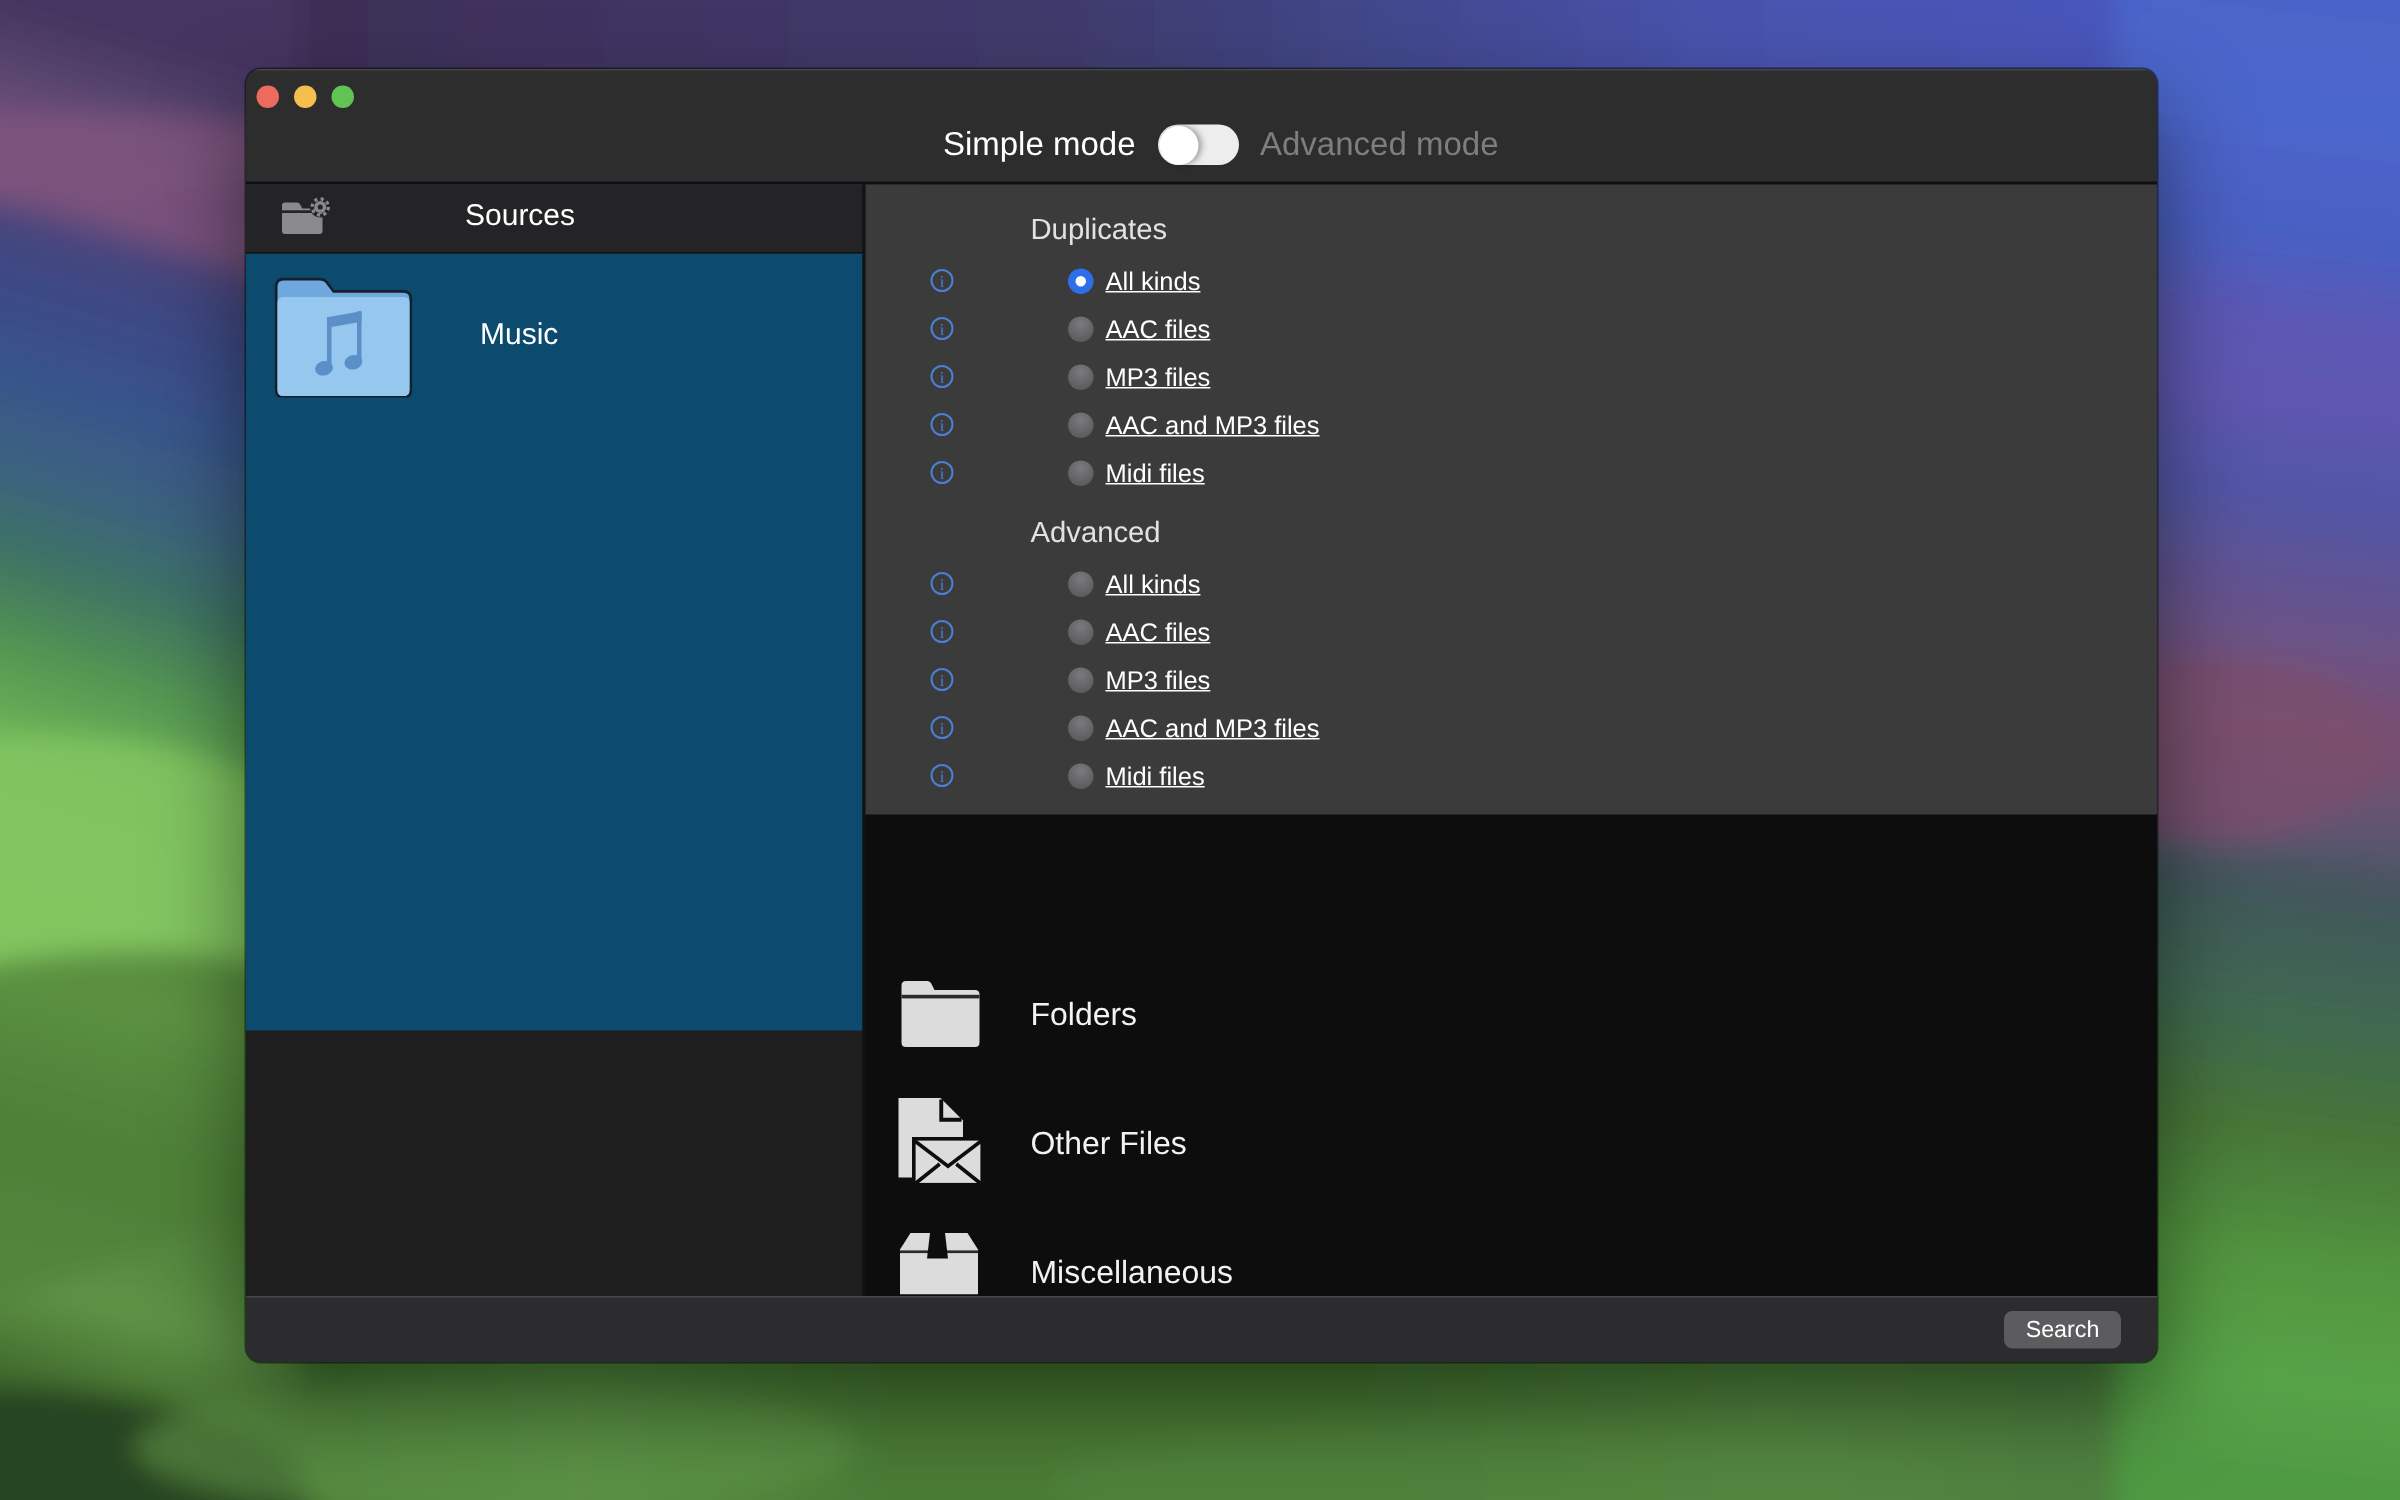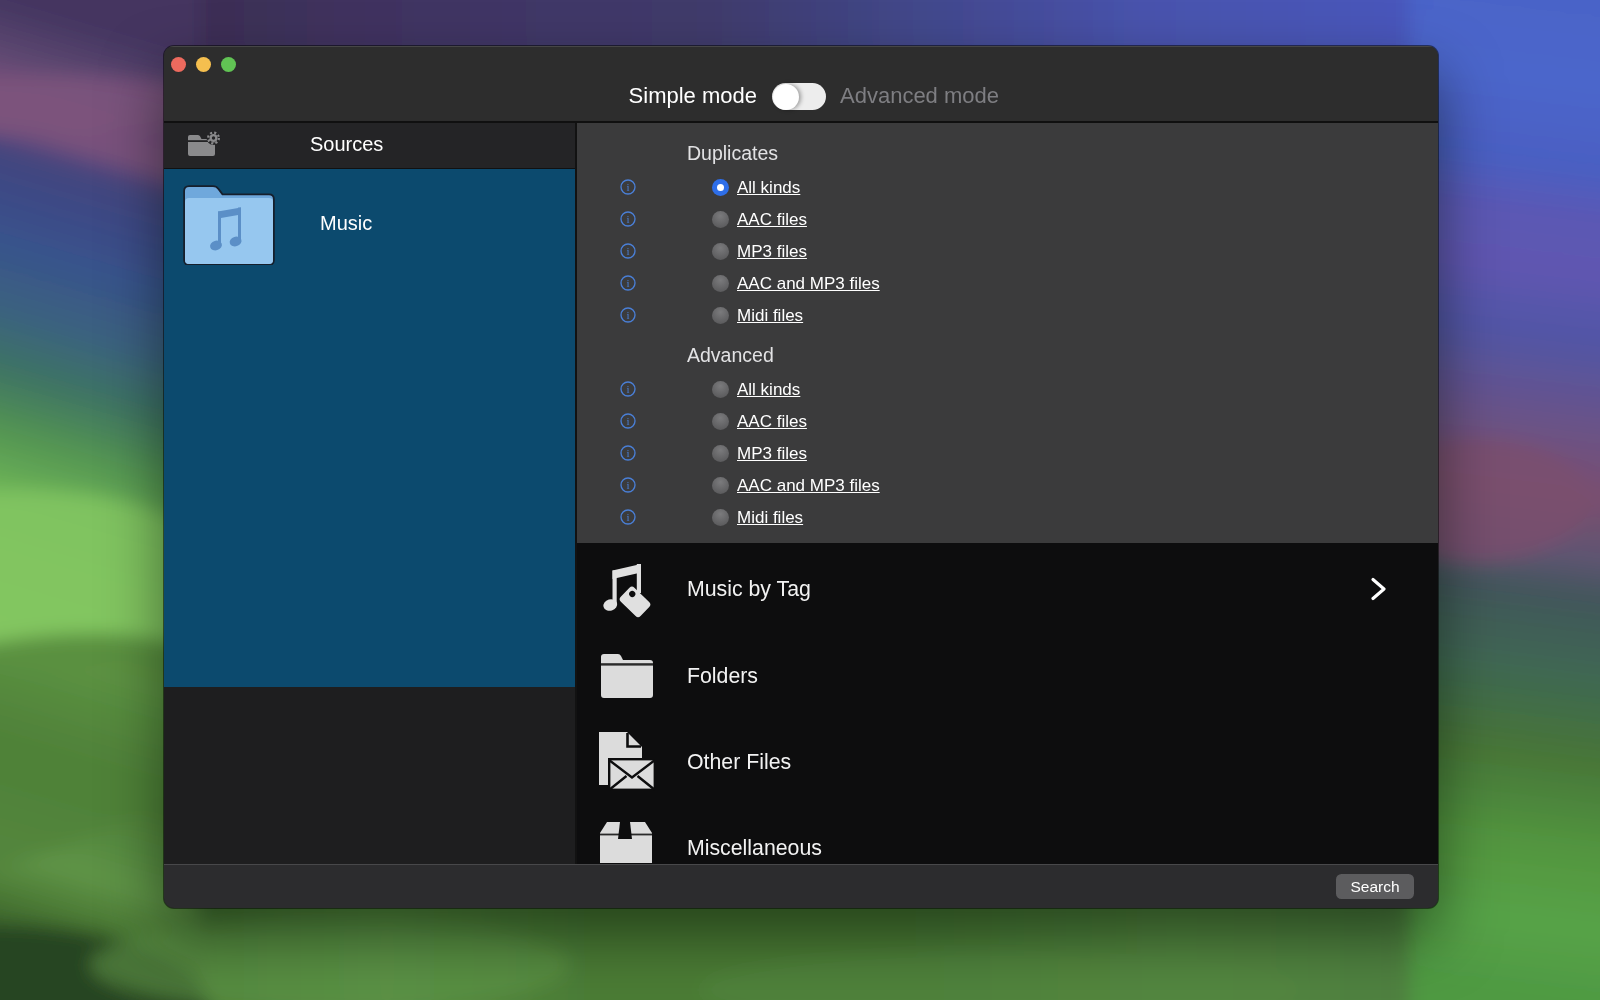--- a/index.html
+++ b/index.html
@@ -248,38 +248,20 @@
       <div class="radiorow" style="top:378px">
         <svg class="info" viewBox="0 0 16 16">
             <circle cx="8" cy="8" r="7" fill="none" stroke="#4a7fd6" stroke-width="1.35"></circle>
             <text x="8" y="12" font-size="11" fill="#4a7fd6" text-anchor="middle" font-family="Liberation Serif,serif">i</text>
           </svg>
         <div class="radio"></div>
           <div class="rlabel">Midi files</div>
       </div>
     </div>
 
-    <div class="bigrow" style="top:423px">
-      <svg width="54" height="60" style="position:absolute;left:24px;top:14px" viewBox="0 0 54 60">
-        <g fill="#e0e0e0">
-          <polygon points="11.5,10.5 40,4 40,12.5 11.5,19"></polygon>
-          <rect x="11.5" y="10.5" width="4.2" height="34"></rect>
-          <rect x="35.8" y="4" width="4.2" height="29"></rect>
-          <ellipse cx="9.3" cy="45" rx="7" ry="5.6" transform="rotate(-16 9.3 45)"></ellipse>
-        </g>
-        <g transform="rotate(44 34 41.5)">
-          <rect x="20.5" y="32" width="27.5" height="19.5" rx="3.5" fill="#e0e0e0"></rect>
-          <circle cx="26.8" cy="38" r="3.1" fill="#0d0d0e"></circle>
-        </g>
-      </svg>
-      <div class="biglabel">Music by Tag</div>
-      <svg width="16" height="26" style="position:absolute;left:793px;top:30px" viewBox="0 0 16 26">
-        <path d="M3,3.5 L14,13 L3,22.5" fill="none" stroke="#ffffff" stroke-width="3.1" stroke-linecap="round" stroke-linejoin="round"></path>
-      </svg>
-    </div>
     <div class="bigrow" style="top:510px">
       <svg width="56" height="48" style="position:absolute;left:22px;top:19px" viewBox="0 0 56 48">
         <path d="M2,5 Q2,2 5,2 L19,2 Q21,2 22,4 L24,8 L51,8 Q54,8 54,11 L54,43 Q54,46 51,46 L5,46 Q2,46 2,43 Z" fill="#dcdcdc"></path>
         <rect x="2" y="11.2" width="52" height="2.4" fill="#2a2a2a"></rect>
       </svg>
       <div class="biglabel">Folders</div>
     </div>
     <div class="bigrow" style="top:596px">
       <svg width="60" height="62" style="position:absolute;left:21px;top:12px" viewBox="0 0 60 62">
         <path d="M1,1 L29,1 L44,16 L44,54 L1,54 Z" fill="#dcdcdc"></path>

